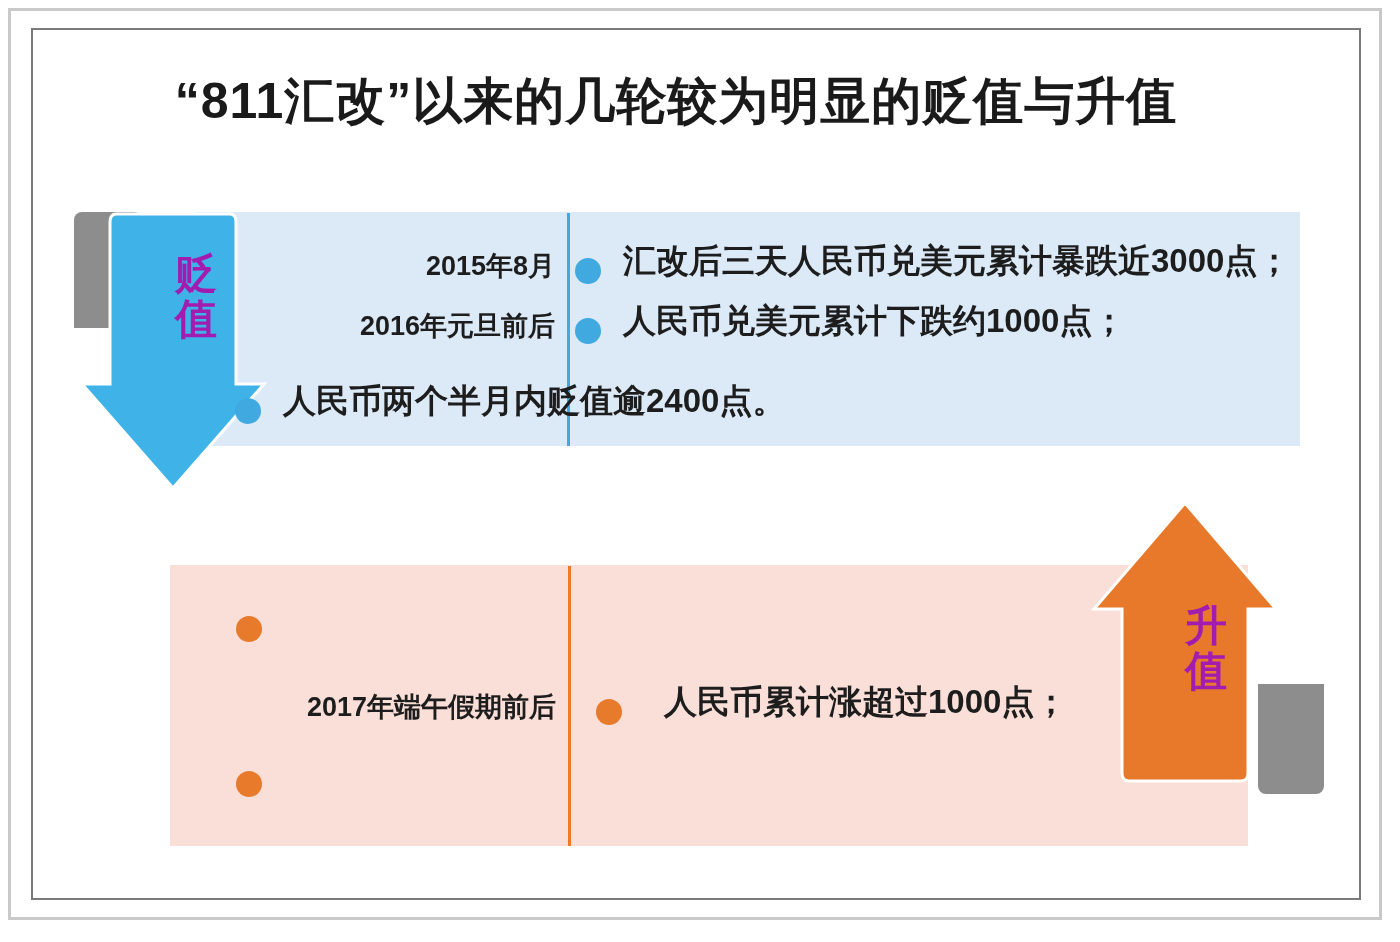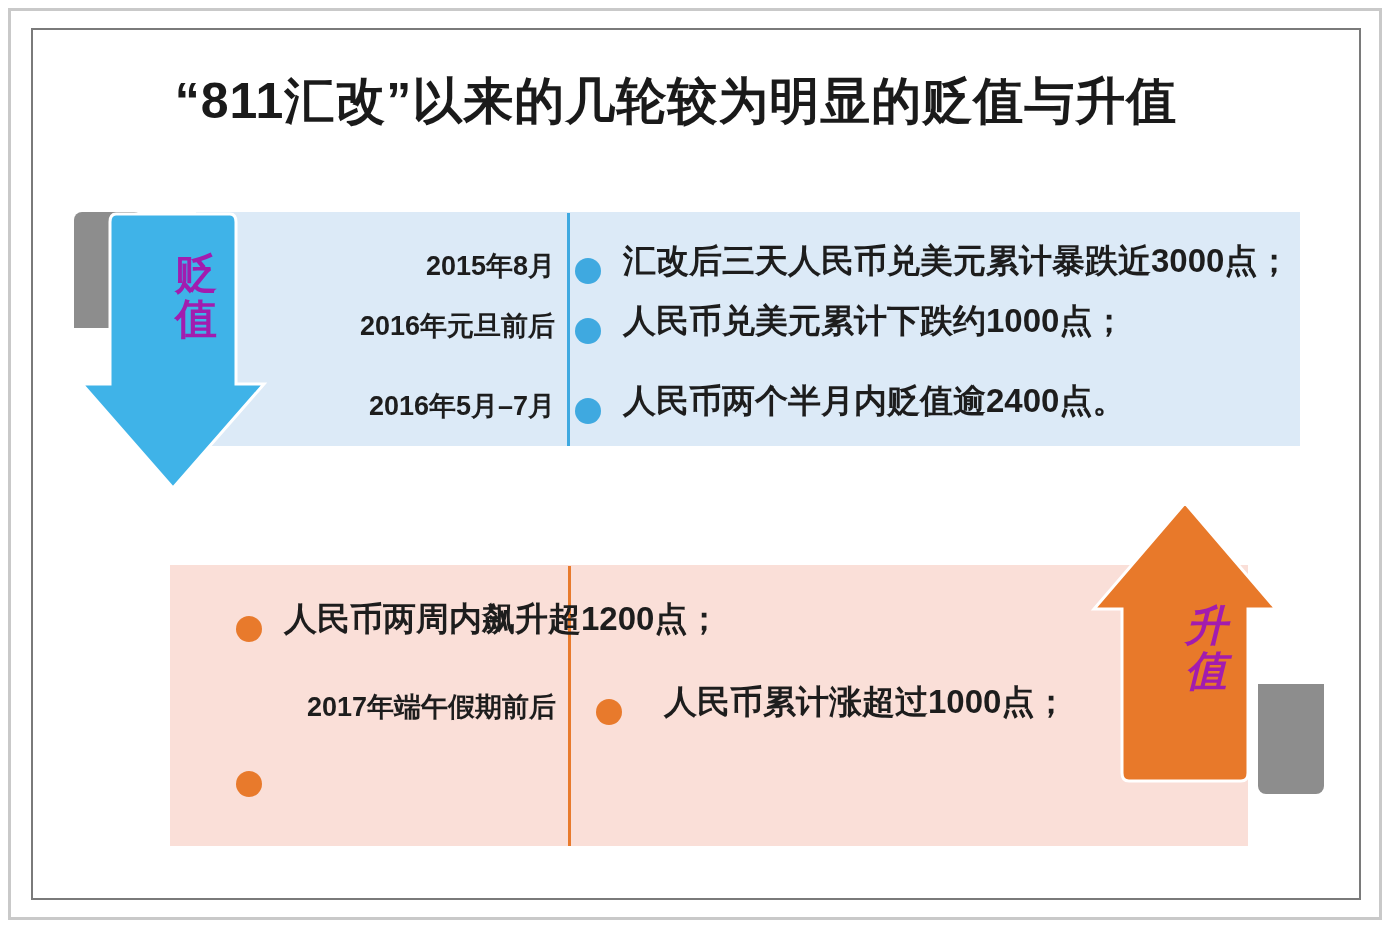--- a/index.html
+++ b/index.html
@@ -113,21 +113,21 @@
   .arrow-label {
     position: absolute;
     font-size: 42px;
     font-weight: bold;
     color: #a21caf;
     line-height: 1.06;
     text-align: center;
     width: 52px;
   }
   .arrow-label-blue { left: 170px; top: 252px; }
-  .arrow-label-orange { left: 1180px; top: 604px; font-style: italic; }
+  .arrow-label-orange { left: 1180px; top: 604px; }
 
   
   .timeline-rule {
     position: absolute;
     width: 3px;
   }
   .rule-blue {
     left: 567px;
     top: 213px;
     height: 233px;
@@ -208,40 +208,38 @@
       <div class="date">2015年8月</div>
       <div class="dot dot-blue"></div>
       <div class="desc">汇改后三天人民币兑美元累计暴跌近3000点；</div>
     </div>
     <div class="row">
       <div class="date">2016年元旦前后</div>
       <div class="dot dot-blue"></div>
       <div class="desc">人民币兑美元累计下跌约1000点；</div>
     </div>
     <div class="row">
-      <div class="date">2016年5月–7月</div>
       <div class="dot dot-blue"></div>
       <div class="desc">人民币两个半月内贬值逾2400点。</div>
     </div>
   </div>
 
   <div class="panel-pink"></div>
   <div class="arrow-shadow-orange"></div>
 
   <svg class="arrow-orange" viewBox="0 0 190 294">
     <path d="M95 6 L186 112 L158 112 L158 276 Q158 284 151 284 L39 284 Q32 284 32 276 L32 112 L4 112 Z" fill="#e8792a" stroke="#ffffff" stroke-width="3"></path>
   </svg>
   <div class="arrow-label arrow-label-orange">升值</div>
 
   <div class="timeline-rule rule-orange"></div>
 
   <div class="rows-orange">
     <div class="row">
       <div class="dot dot-orange"></div>
-      <div class="desc">人民币两周内飙升超1200点；</div>
     </div>
     <div class="row">
       <div class="date">2017年端午假期前后</div>
       <div class="dot dot-orange"></div>
       <div class="desc">人民币累计涨超过1000点；</div>
     </div>
     <div class="row">
       <div class="dot dot-orange"></div>
     </div>
   </div>

